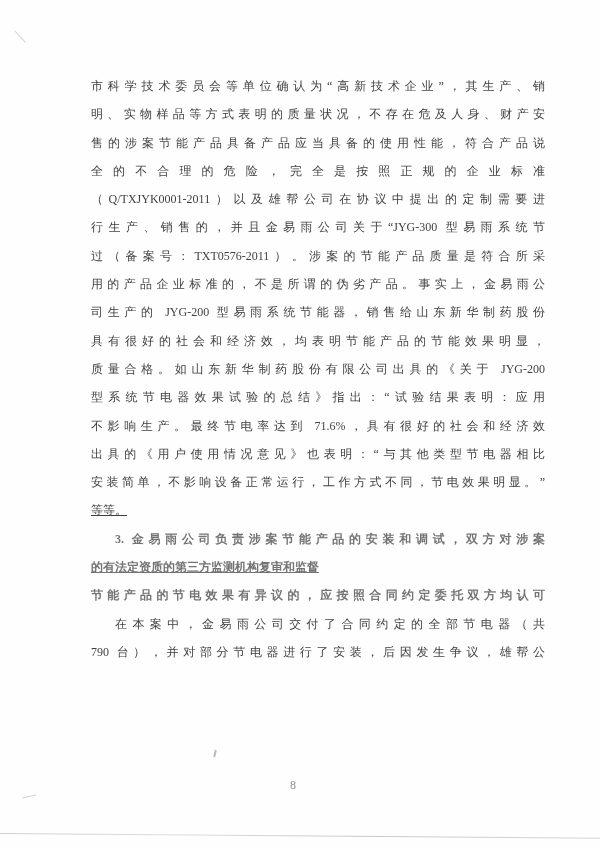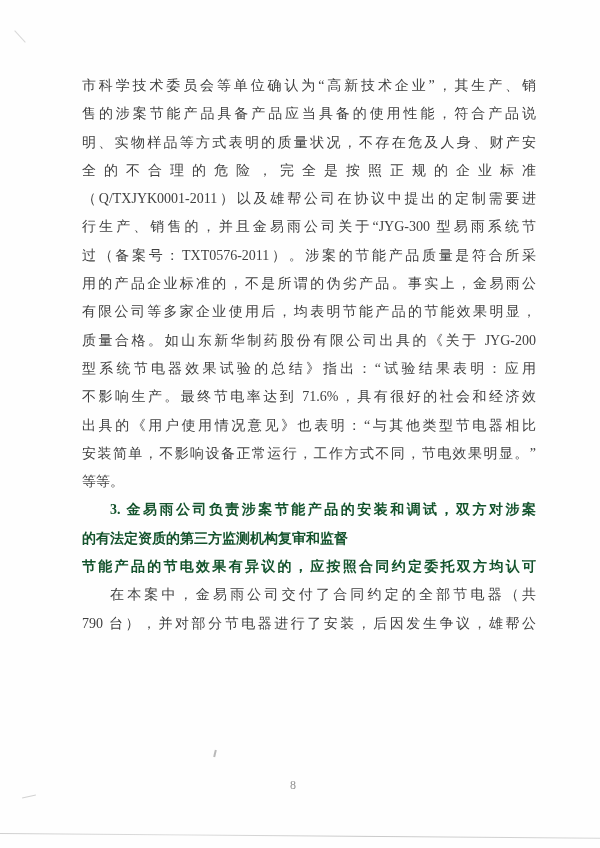--- a/index.html
+++ b/index.html
@@ -10,47 +10,48 @@
   .page {
     position: relative;
     width: 600px;
     height: 848px;
     background: #fefefe;
     overflow: hidden;
     font-family: "Liberation Serif", "DejaVu Serif", serif;
   }
   .text-block {
     position: absolute;
-    left: 82px;
+    left: 91px;
     top: 72px;
     width: 454px;
     color: #3f3f3f;
-    font-size: 14px;
+    font-size: 12px;
   }
   .line {
     height: 28.3px;
     line-height: 28.3px;
     white-space: nowrap;
     overflow: visible;
   }
   .line.justify {
     white-space: normal;
     text-align: justify;
     text-align-last: justify;
     text-justify: inter-character;
   }
   .line.left {
     text-align: left;
+    text-decoration: underline;
   }
   .line.indent {
     text-indent: 2em;
   }
   .line.bold {
     font-weight: bold;
-    color: #14532d;
+    color: #737373;
   }
   .page-number {
     position: absolute;
     left: 283px;
     top: 778px;
     width: 20px;
     text-align: center;
     font-size: 12px;
     color: #8f8f8f;
     letter-spacing: 0;
@@ -94,28 +95,29 @@
     transform: rotate(14deg);
   }
 </style>
 </head>
 <body>
 
 <div class="page">
 
   <div class="text-block">
     <div class="line justify">市科学技术委员会等单位确认为“高新技术企业”，其生产、销</div>
+    <div class="line justify">明、实物样品等方式表明的质量状况，不存在危及人身、财产安</div>
     <div class="line justify">售的涉案节能产品具备产品应当具备的使用性能，符合产品说</div>
-    <div class="line justify">明、实物样品等方式表明的质量状况，不存在危及人身、财产安</div>
     <div class="line justify">全的不合理的危险，完全是按照正规的企业标准</div>
     <div class="line justify">（Q/TXJYK0001-2011）以及雄帮公司在协议中提出的定制需要进</div>
     <div class="line justify">行生产、销售的，并且金易雨公司关于“JYG-300 型易雨系统节</div>
     <div class="line justify">过（备案号：TXT0576-2011）。涉案的节能产品质量是符合所采</div>
     <div class="line justify">用的产品企业标准的，不是所谓的伪劣产品。事实上，金易雨公</div>
-    <div class="line justify">有限公司等多家企业使用后，均表明节能产品的节能效果明显，</div>
+    <div class="line justify">司生产的 JYG-200 型易雨系统节能器，销售给山东新华制药股份</div>
+    <div class="line justify">具有很好的社会和经济效，均表明节能产品的节能效果明显，</div>
     <div class="line justify">质量合格。如山东新华制药股份有限公司出具的《关于 JYG-200</div>
     <div class="line justify">型系统节电器效果试验的总结》指出：“试验结果表明：应用</div>
     <div class="line justify">不影响生产。最终节电率达到 71.6%，具有很好的社会和经济效</div>
     <div class="line justify">出具的《用户使用情况意见》也表明：“与其他类型节电器相比</div>
     <div class="line justify">安装简单，不影响设备正常运行，工作方式不同，节电效果明显。”</div>
     <div class="line left">等等。</div>
     <div class="line justify bold indent">3. 金易雨公司负责涉案节能产品的安装和调试，双方对涉案</div>
     <div class="line left bold">的有法定资质的第三方监测机构复审和监督</div>
     <div class="line justify bold">节能产品的节电效果有异议的，应按照合同约定委托双方均认可</div>
     <div class="line justify indent">在本案中，金易雨公司交付了合同约定的全部节电器（共</div>

